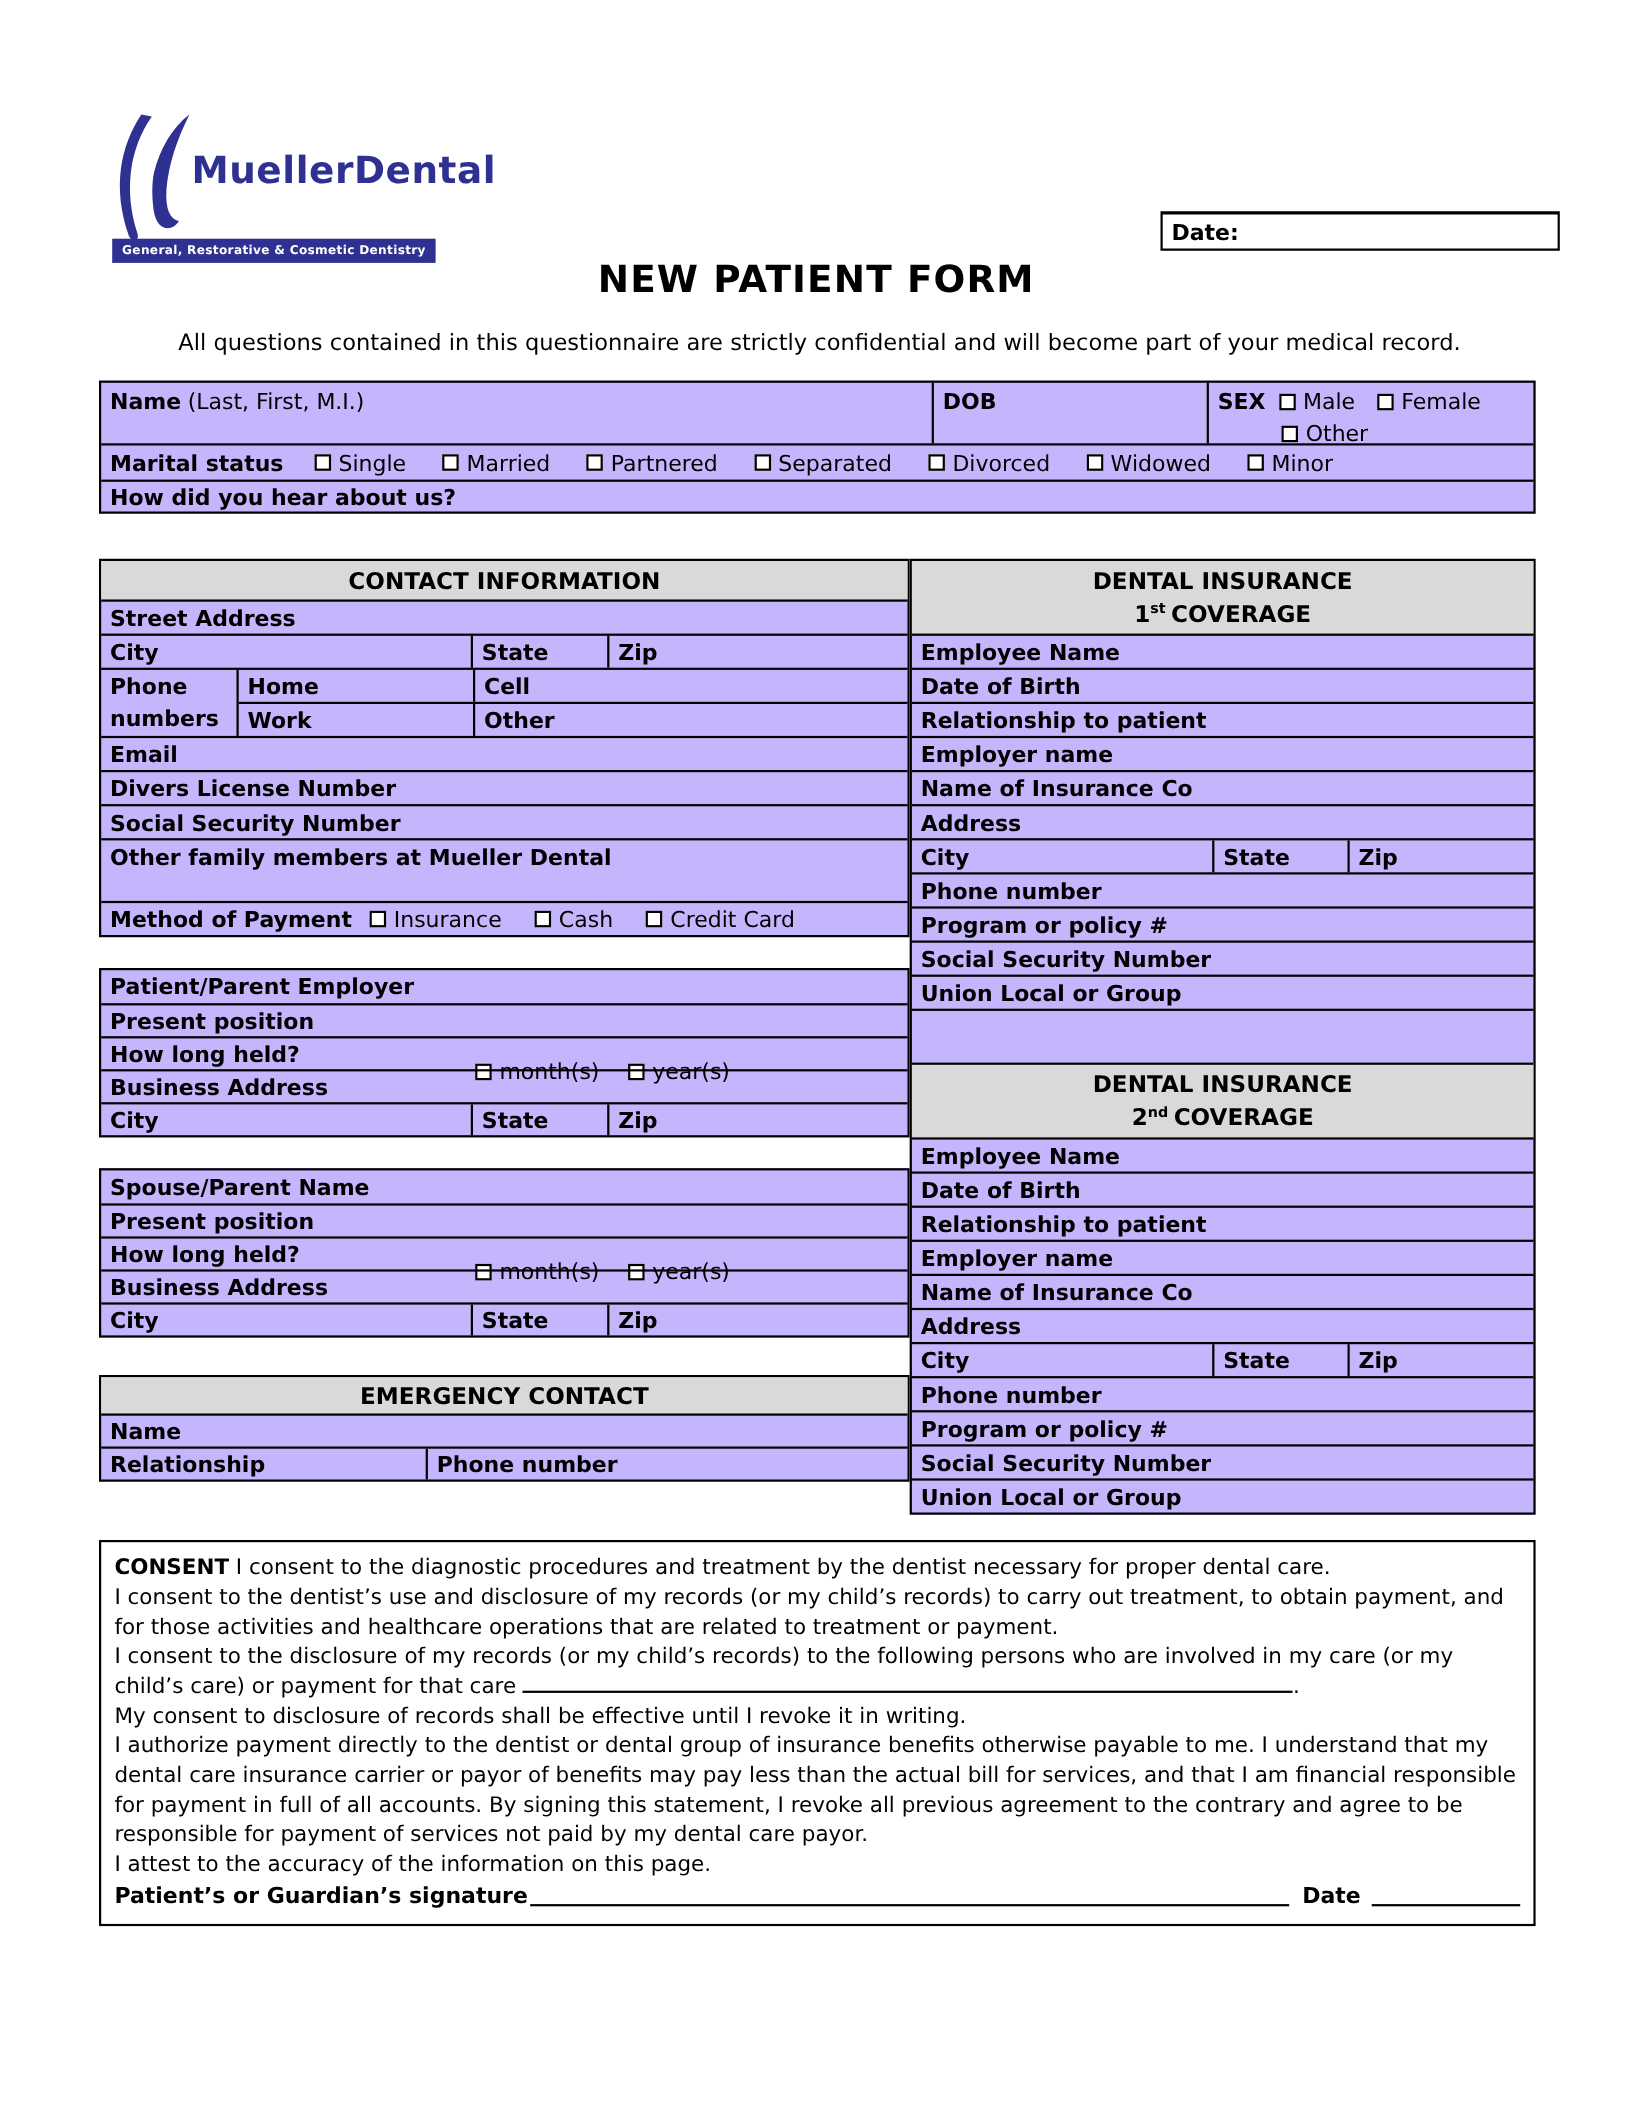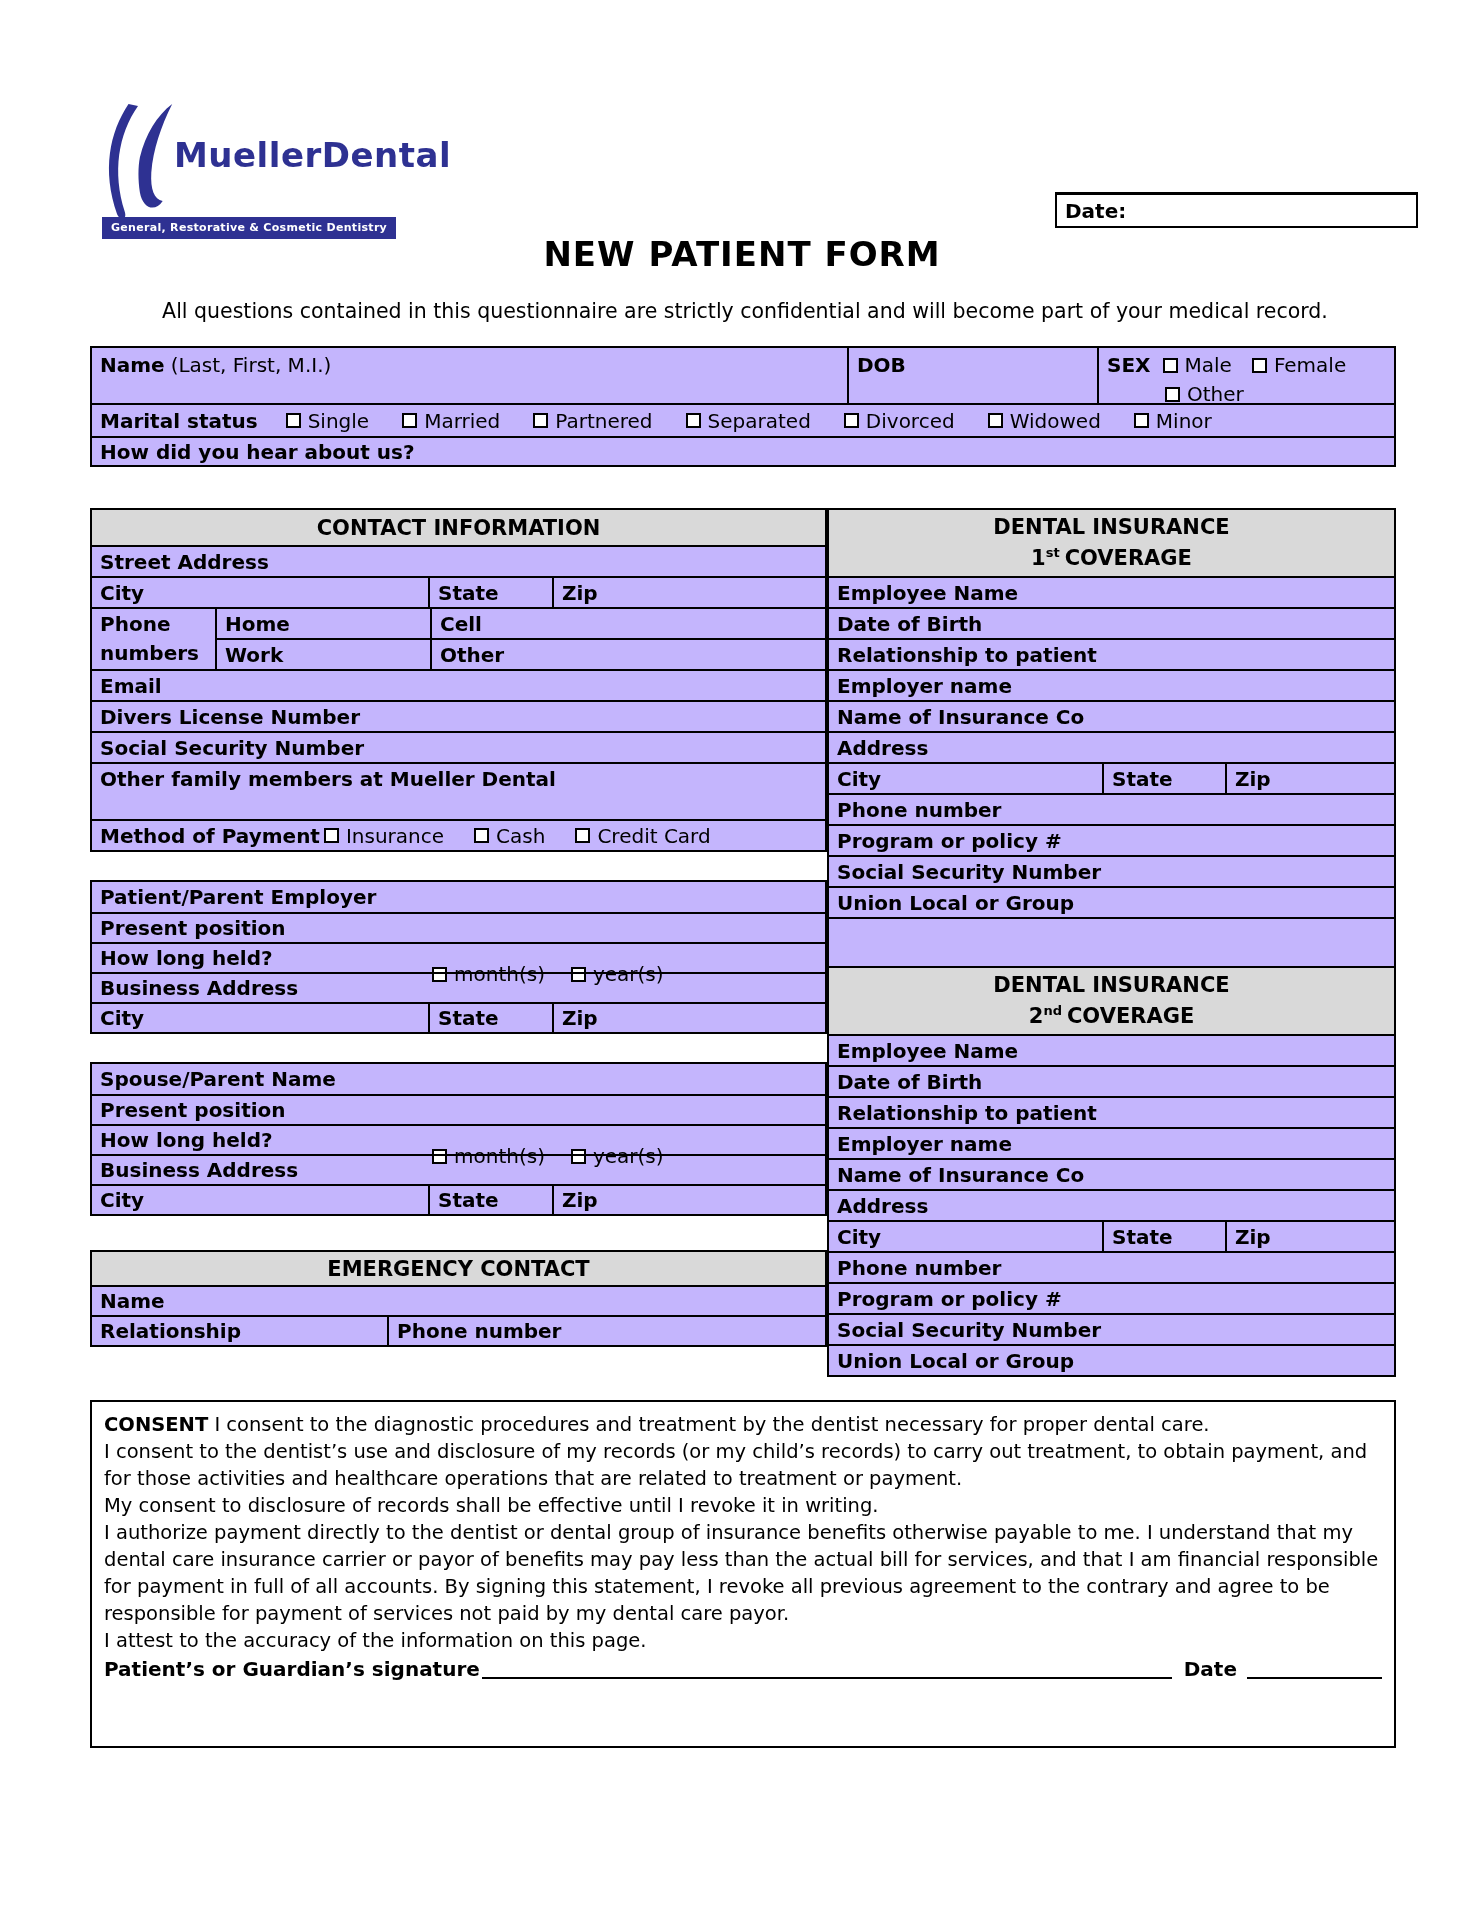--- a/index.html
+++ b/index.html
@@ -57,21 +57,21 @@
   .mb28{margin-bottom:28px} .mb34{margin-bottom:34px}
 
   .c-city{width:336px} .c-state{width:124px} .c-zip{flex:1}
   .ph-lab { width:123px; align-items:flex-start; padding-top:1px; }
   .ph-lab .lbl { white-space:normal; line-height:29px; }
   .ph-grid { flex:1; height:100%; display:flex; flex-direction:column; border-left:2px solid #000; }
   .ph-row { flex:1; display:flex; }
   .ph-row + .ph-row { border-top:2px solid #000; }
   .ph-left { width:213px; } .ph-right { flex:1;text-align:center; }
   .fam-row { align-items:flex-start; padding-top:3px; }
-  .pay-row .lbl { margin-right:4px; }
+  .pay-row .lbl { margin-right:16px; }
   .pay-opt { margin-right:30px; }
   .dur-opts { position:absolute; left:340px; top:16px; height:100%; display:flex; align-items:center; gap:26px; }
   .em-rel { width:295px; } .em-phone { flex:1; }
 
   .ins-hdr { flex-direction:column; justify-content:center; line-height:25px; text-align:center; }
   .ins-hdr sup { font-size:13px; font-weight:bold; }
   .ins-word { margin-left:5px; }
   .ins-city{width:273px} .ins-state{width:123px} .ins-zip{flex:1}
 
   
@@ -421,20 +421,21 @@
       <div class="trow h31">
           <span class="lbl">Union Local or Group</span>
         </div>
     </div>
   </div>
 </div>
 
 <div class="consent">
   <p><span class="b">CONSENT</span> <span>I consent to the diagnostic procedures and treatment by the dentist necessary for proper dental care.</span></p>
   <p>I consent to the dentist’s use and disclosure of my records (or my child’s records) to carry out treatment, to obtain payment, and for those activities and healthcare operations that are related to treatment or payment.</p>
+  <p><span>I consent to the disclosure of my records (or my child’s records) to the following persons who are involved in my care (or my child’s care) or payment for that care</span> <span class="fill"></span><span>.</span></p>
   <p>My consent to disclosure of records shall be effective until I revoke it in writing.</p>
   <p>I authorize payment directly to the dentist or dental group of insurance benefits otherwise payable to me. I understand that my dental care insurance carrier or payor of benefits may pay less than the actual bill for services, and that I am financial responsible for payment in full of all accounts. By signing this statement, I revoke all previous agreement to the contrary and agree to be responsible for payment of services not paid by my dental care payor.</p>
   <p>I attest to the accuracy of the information on this page.</p>
   <div class="sig-row">
     <span>Patient’s or Guardian’s signature</span>
     <span class="sig-line"></span>
     <span>Date</span>
     <span class="date-line"></span>
   </div>
 </div>

